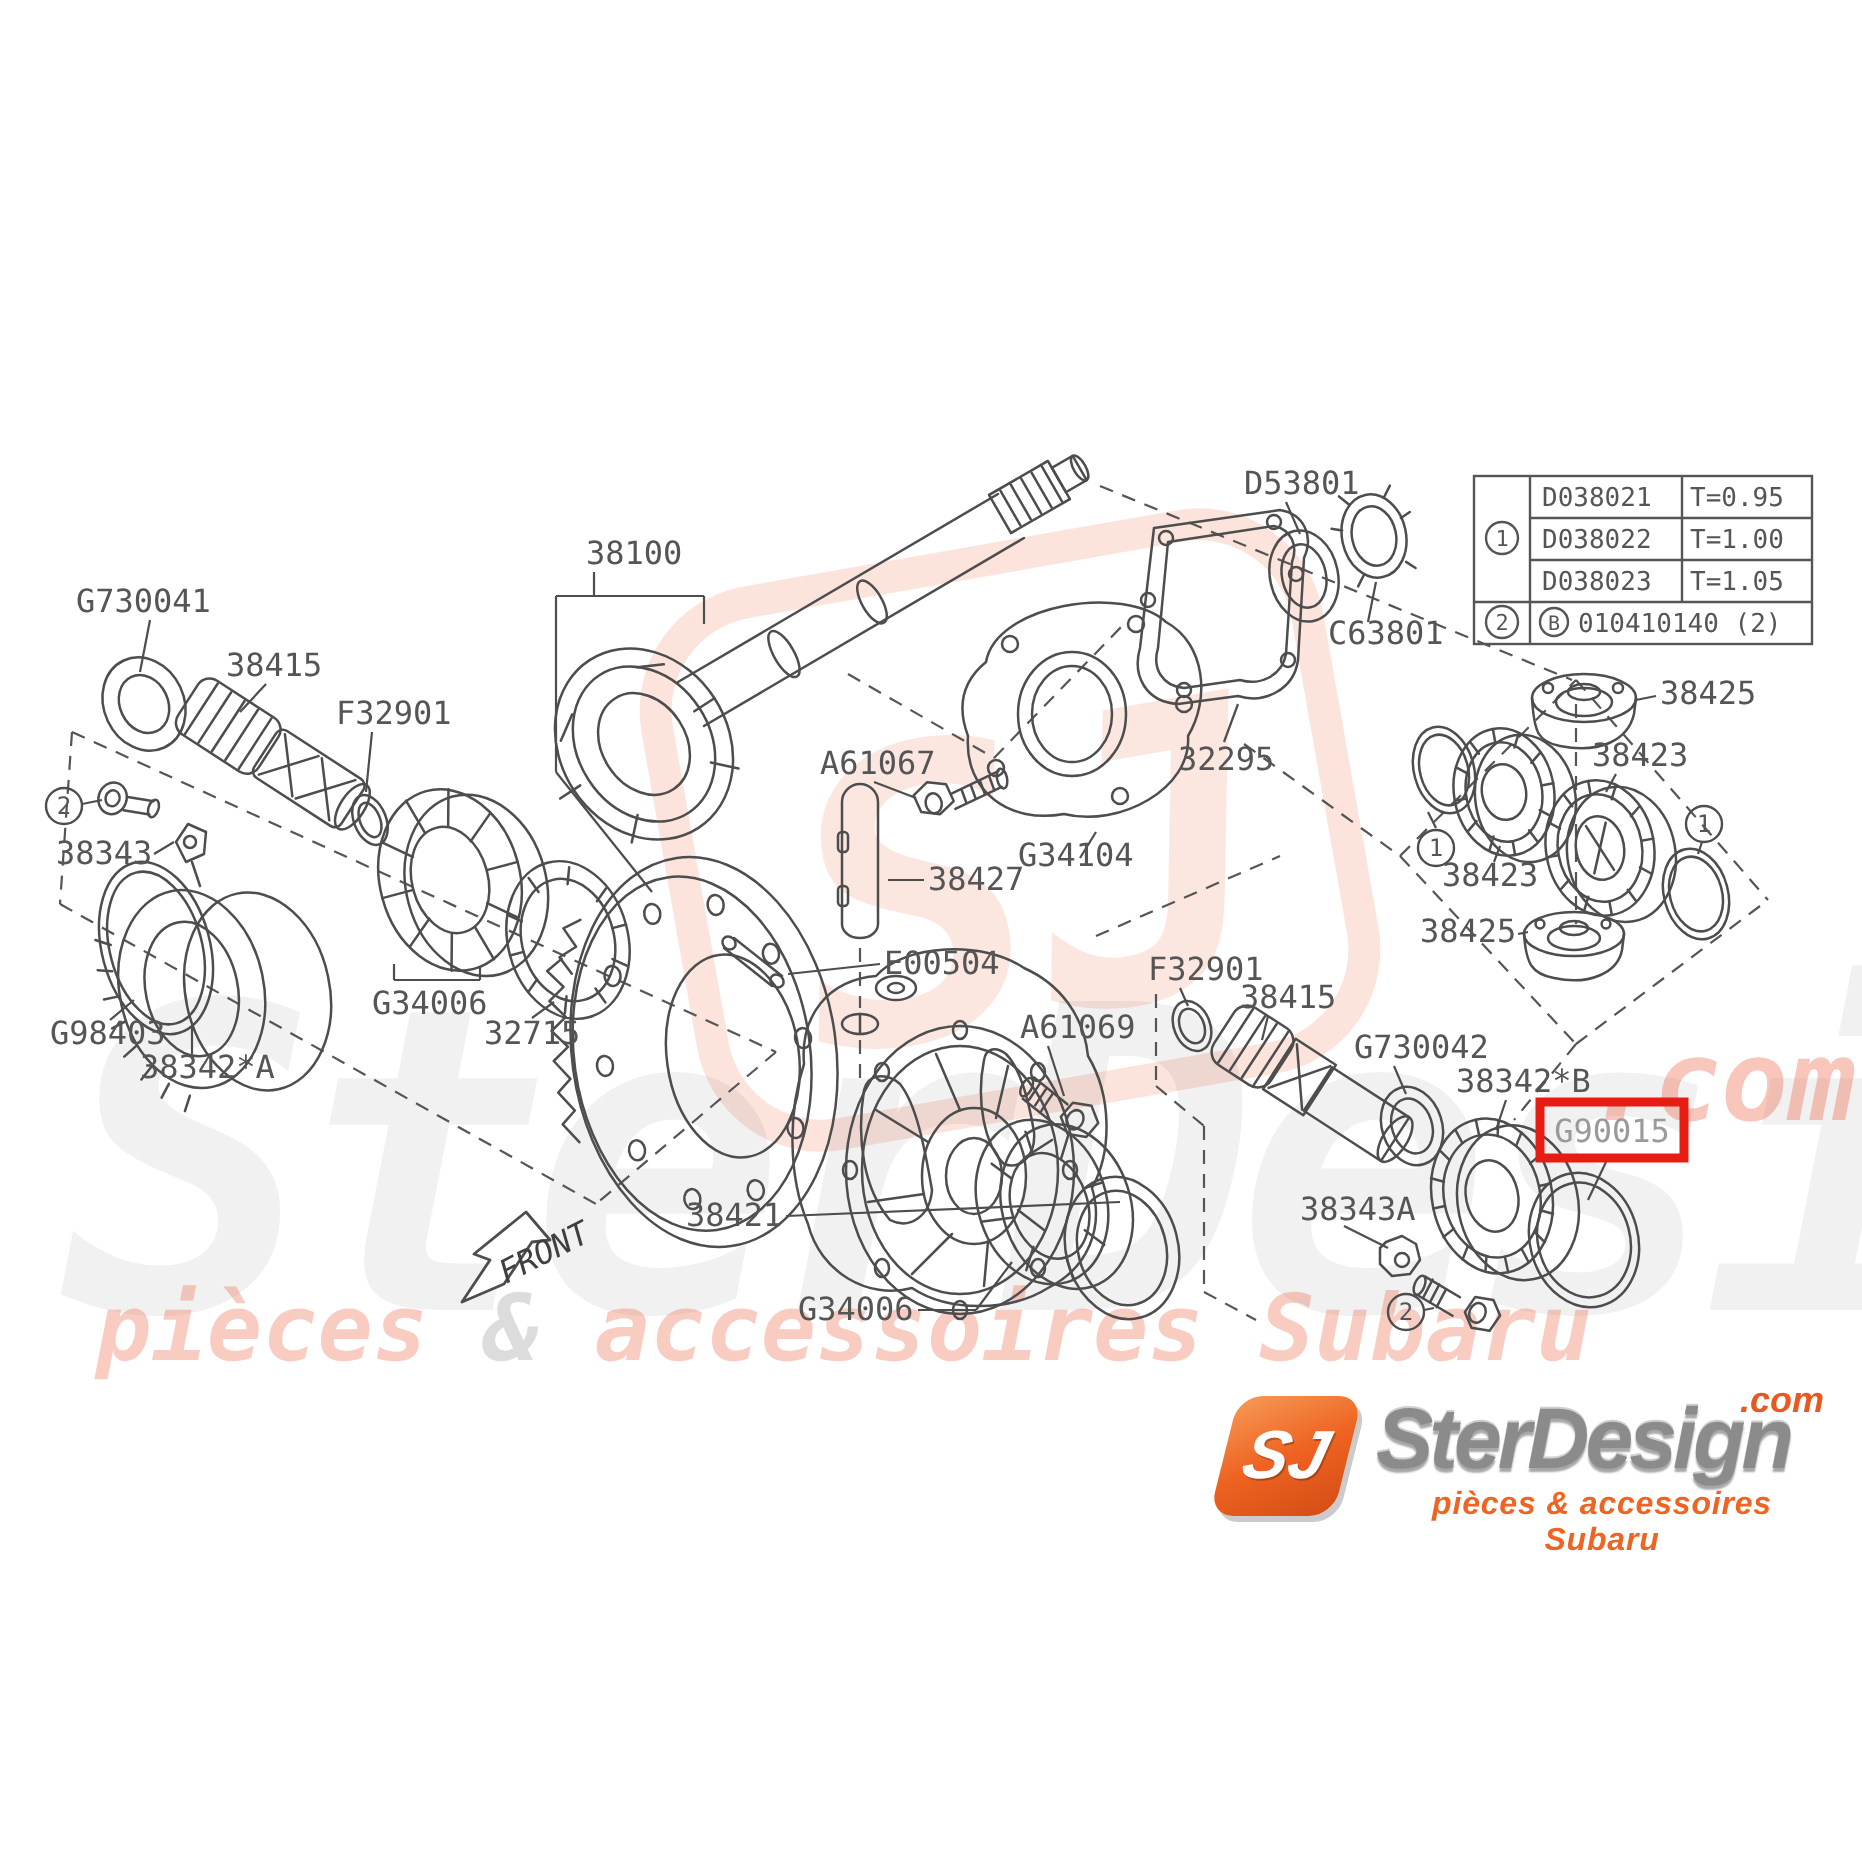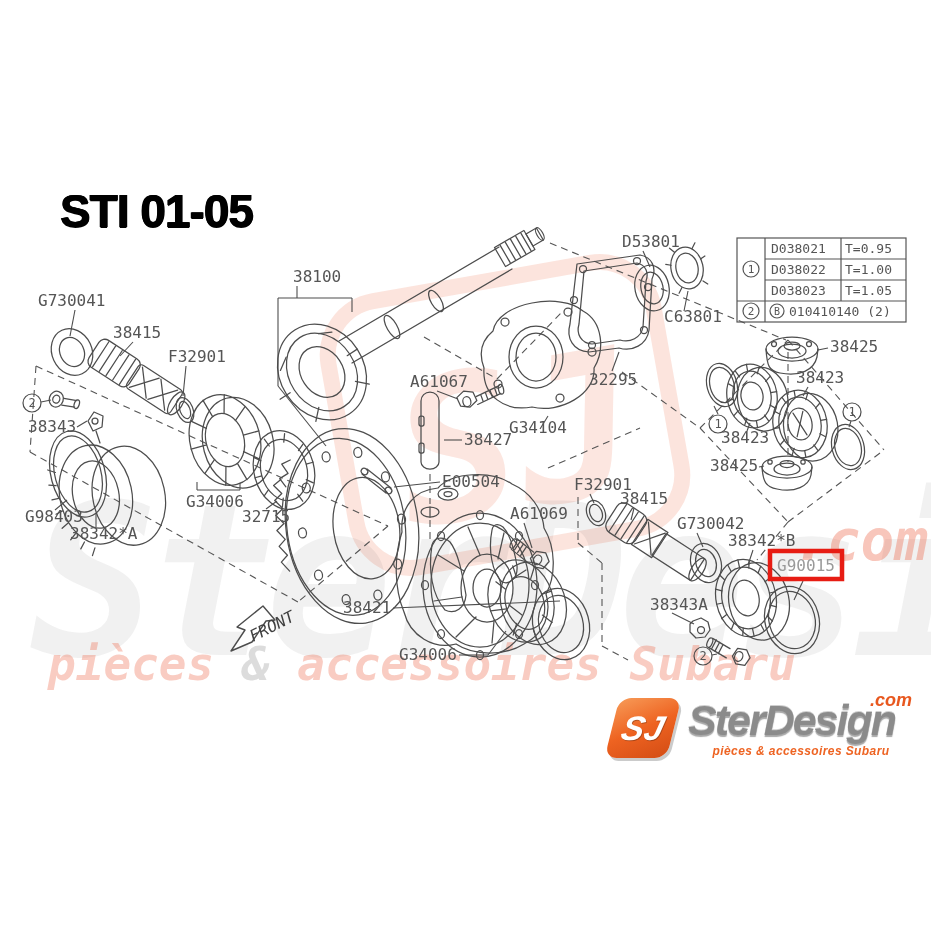--- a/index.html
+++ b/index.html
@@ -16,28 +16,27 @@
        box-shadow:3px 3px 0 rgba(140,140,140,.45);
        display:flex;align-items:center;justify-content:center;}
   .logo-icon span{color:#fff;font-style:italic;font-weight:900;font-size:34px;
        font-family:"Liberation Sans",sans-serif;text-shadow:1px 1px 0 rgba(0,0,0,.25);}
   .logo-name{position:absolute;left:88px;top:4px;font-style:italic;font-weight:900;
        font-size:43px;letter-spacing:-2px;color:#8b8b8b;
        text-shadow:0 -1px 0 #cfcfcf,0 2px 1px rgba(60,60,60,.45);}
   .logo-tld{position:absolute;right:0;top:-2px;color:#e8581f;font-style:italic;
        font-weight:900;font-size:18px;}
   .logo-tagline{position:absolute;left:90px;top:52px;width:222px;text-align:center;
-       color:#ee6423;font-style:italic;font-weight:700;font-size:12px;letter-spacing:.4px;}
+       color:#ee6423;font-style:italic;font-weight:700;font-size:16px;letter-spacing:.4px;}
 </style>
 </head>
 <body>
 
 <div id="stage">
 
-  <div class="title">STI 01-05</div>
 
   <svg width="931" height="931" viewBox="0 0 931 931" style="position:absolute;left:0;top:0;">
 
     <g pointer-events="none">
       <g transform="rotate(-10 505 415)">
         <rect x="340" y="280" width="330" height="270" rx="55" fill="none" stroke="rgba(242,130,100,0.22)" stroke-width="16"></rect>
         <text x="392" y="510" font-size="200" font-style="italic" font-weight="900" fill="rgba(242,130,100,0.20)" font-family="Liberation Sans, sans-serif">SJ</text>
       </g>
       <text x="30" y="655" font-size="212" font-style="italic" font-weight="900" letter-spacing="-10" fill="rgba(50,50,50,0.065)" font-family="Liberation Sans, sans-serif">SterDesign</text>
       <text x="793" y="560" font-size="56" font-style="italic" font-weight="900" fill="rgba(237,104,75,0.38)" font-family="Liberation Sans, sans-serif">.com</text>

